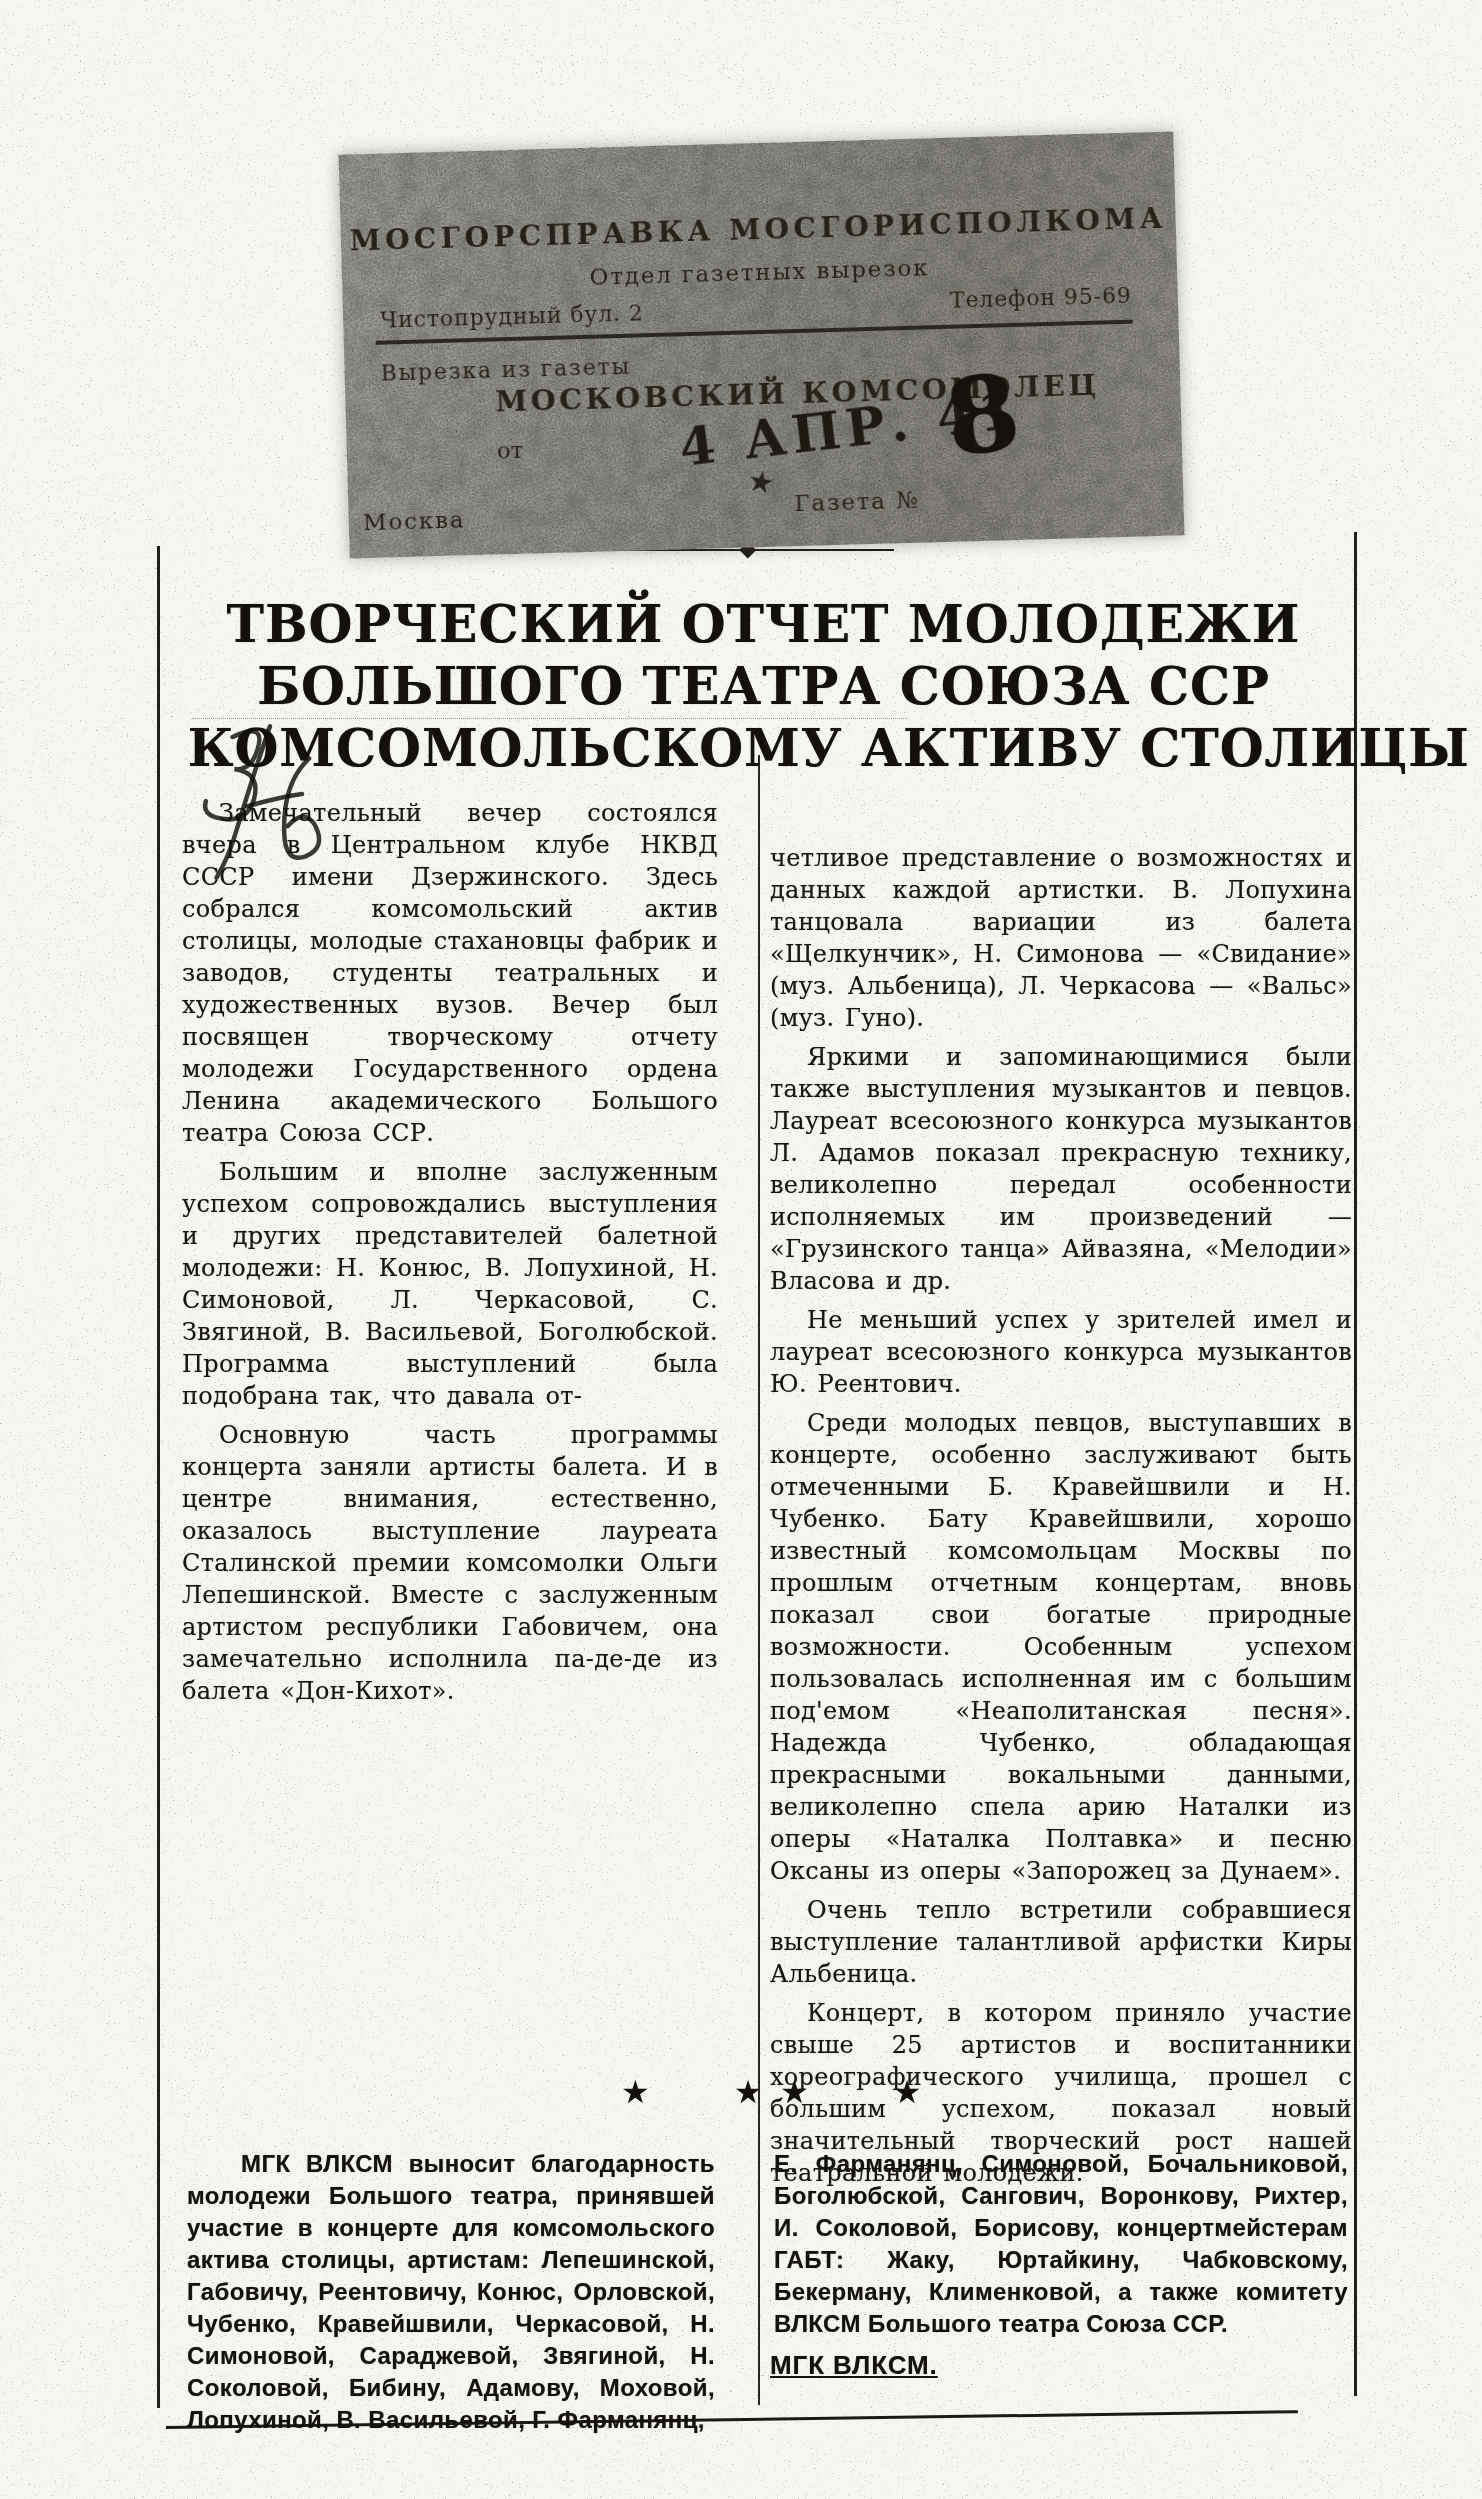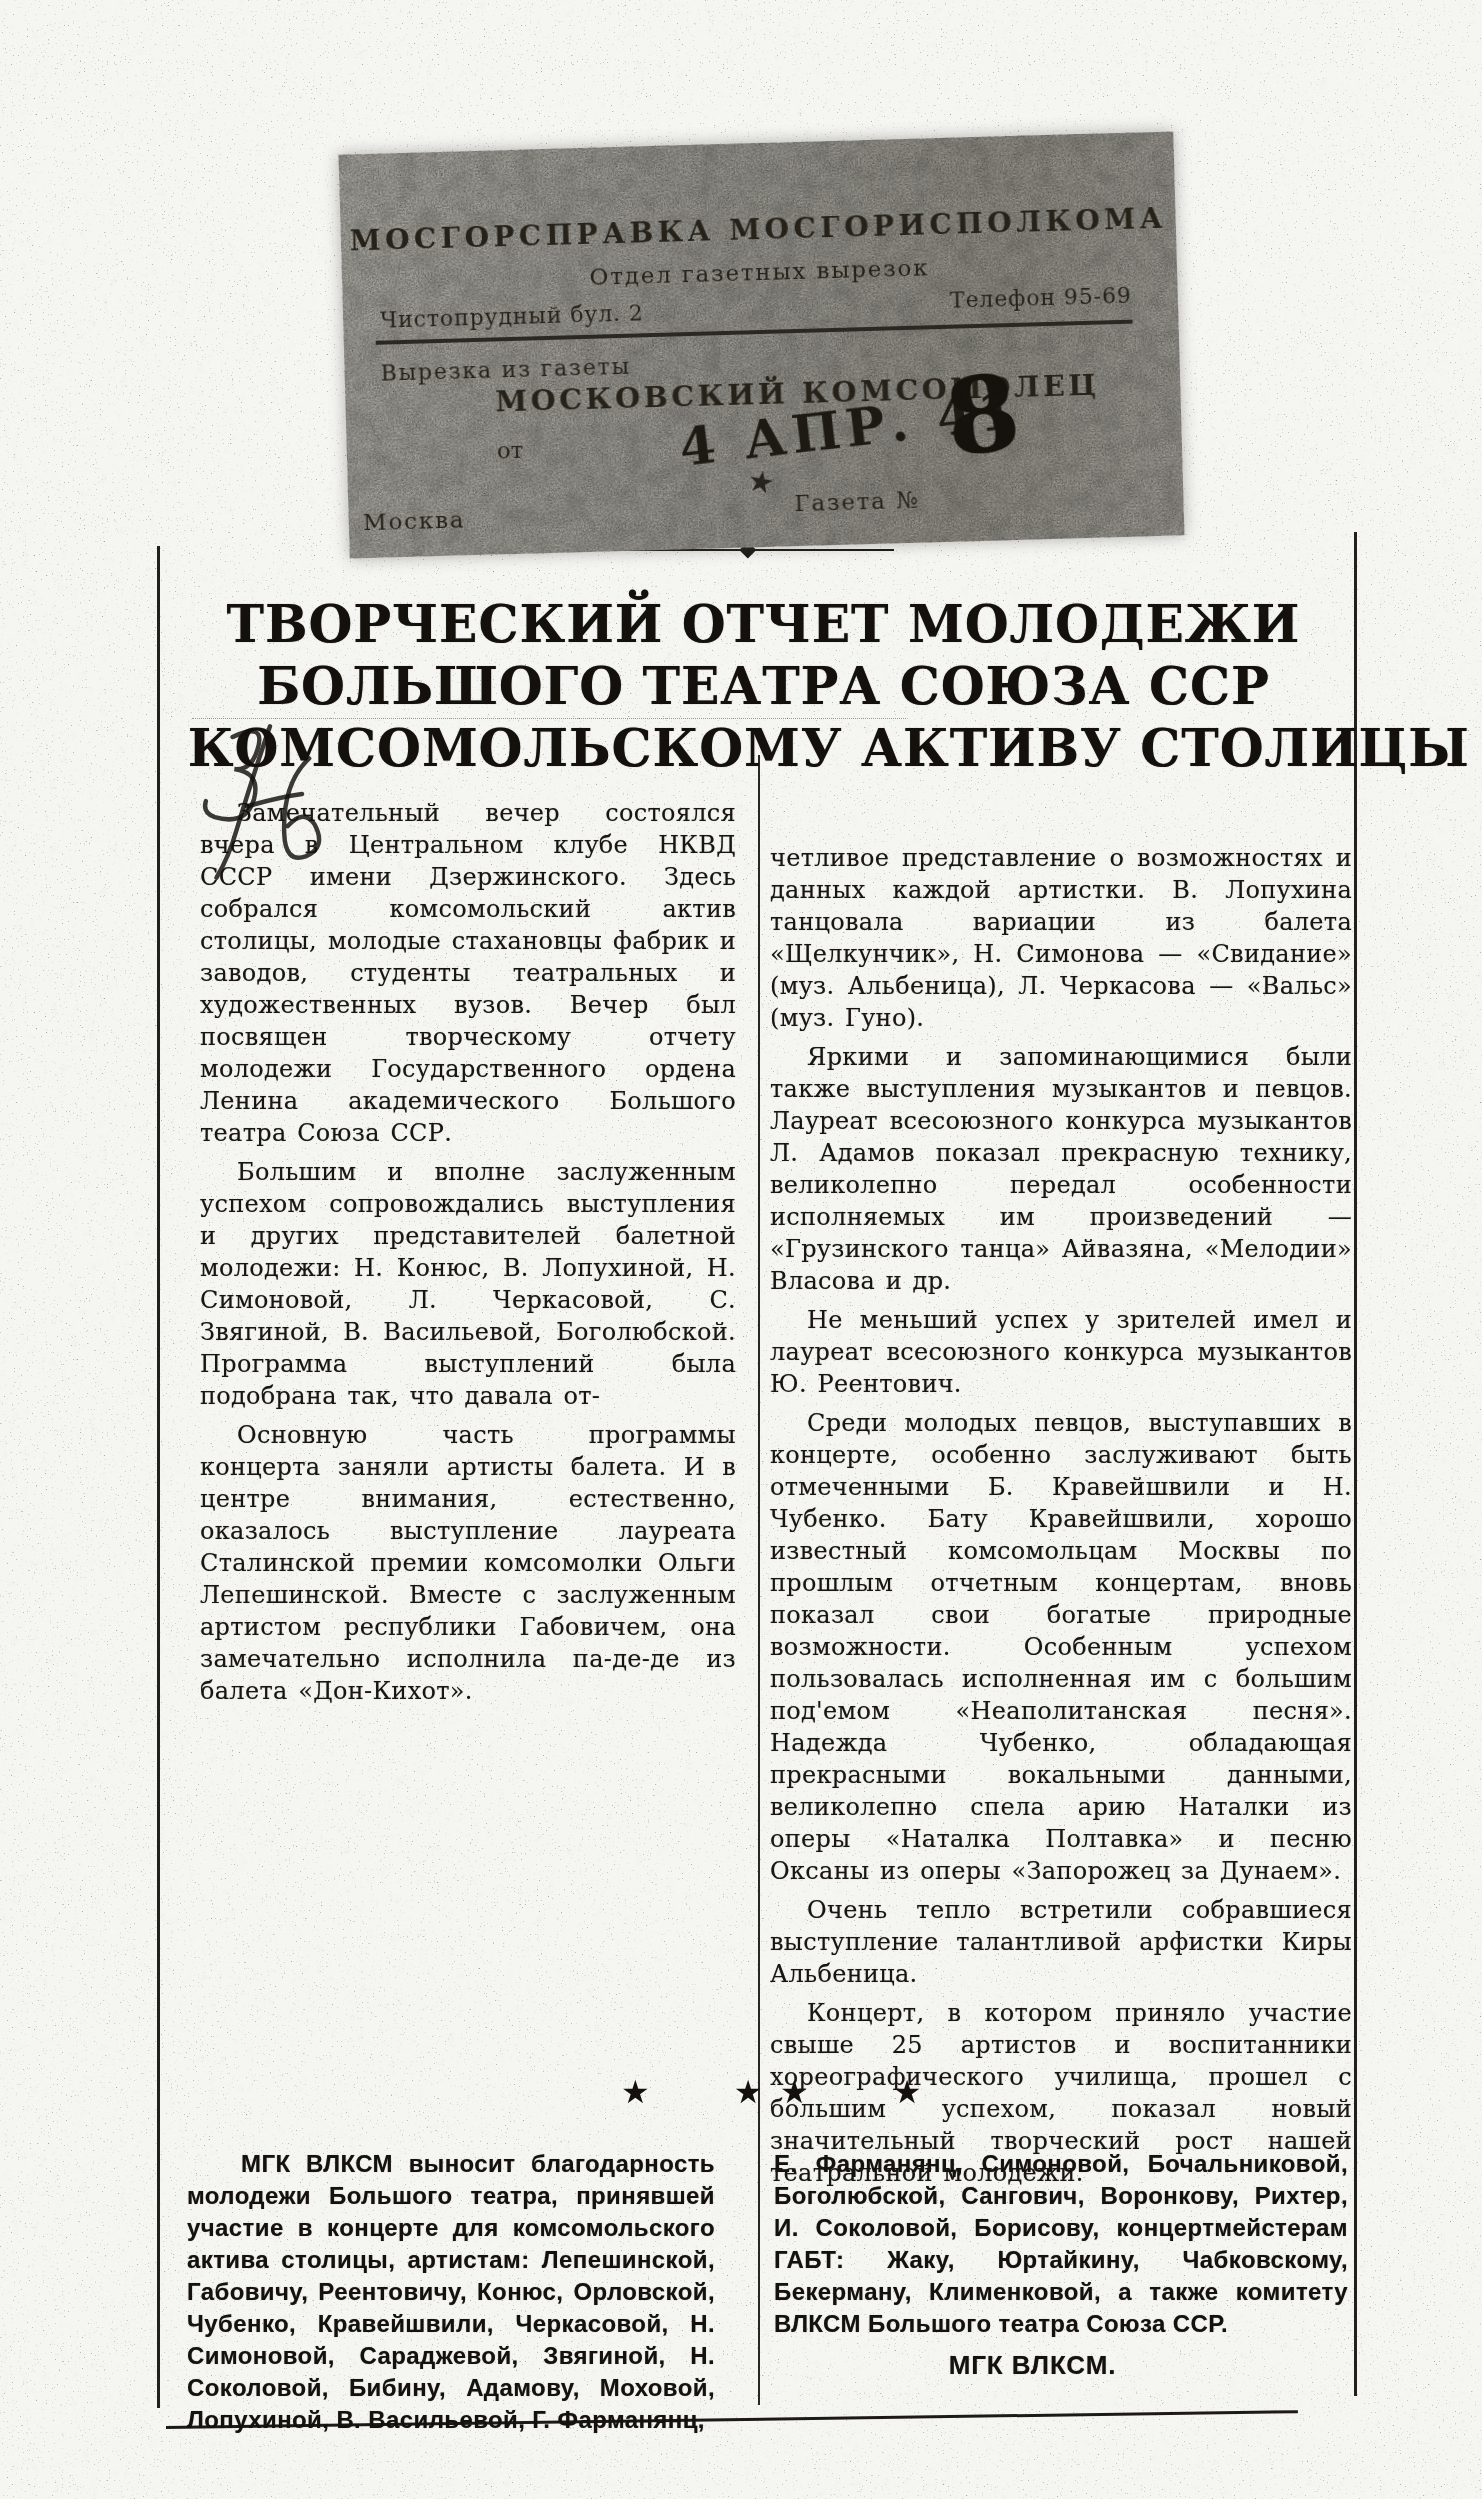--- a/index.html
+++ b/index.html
@@ -57,39 +57,39 @@
   
   .headline{position:absolute;left:170px;top:593px;width:1187px;text-align:center;
     color:#14110d;transform:scaleX(.97);}
   .headline .hl{display:block;font-size:52px;font-weight:bold;line-height:62px;
     letter-spacing:0.9px;white-space:nowrap;text-shadow:0 0 0.9px rgba(20,17,13,.55);}
 
   
   .col{position:absolute;top:797px;color:#181512;font-size:24px;line-height:32px;
     text-align:justify;letter-spacing:0.3px;word-spacing:2.7px;
     text-shadow:0 0 0.9px rgba(24,21,18,.4);}
-  .col-left{left:200px;width:536px;}
+  .col-left{left:182px;width:536px;}
   .col-right{left:770px;width:582px;}
   .col p{margin:0 0 7.1px 0;text-indent:37px;}
   .col p.noindent{text-indent:0;margin-top:45px;}
 
   
   .stars{position:absolute;top:2073px;font-size:32px;color:#14110c;letter-spacing:37px;z-index:6;}
   .stars-left{left:621px;}
   .stars-right{left:780px;}
 
   
   .resolution{position:absolute;top:2144px;font-family:"Liberation Sans", sans-serif;
     font-weight:bold;font-size:24px;line-height:32px;color:#15120e;text-align:justify;
     letter-spacing:0.4px;text-shadow:0 0 0.9px rgba(21,18,14,.45);}
   .res-left{left:183px;width:536px;}
   .res-right{left:770px;width:582px;}
   .resolution p{margin:4px;}
   .res-left p{text-indent:54px;}
-  .signature{margin-top:9px;text-align:center;padding-right:57px;font-size:26px;letter-spacing:0.9px;}
+  .signature{margin-top:9px;text-align:left;padding-right:57px;font-size:26px;letter-spacing:0.9px;text-decoration:underline;}
 
   
   .scribble{position:absolute;left:177px;top:721px;z-index:8;}
 </style>
 </head>
 <body>
 
 <div class="page">
 
   <div class="stamp">

